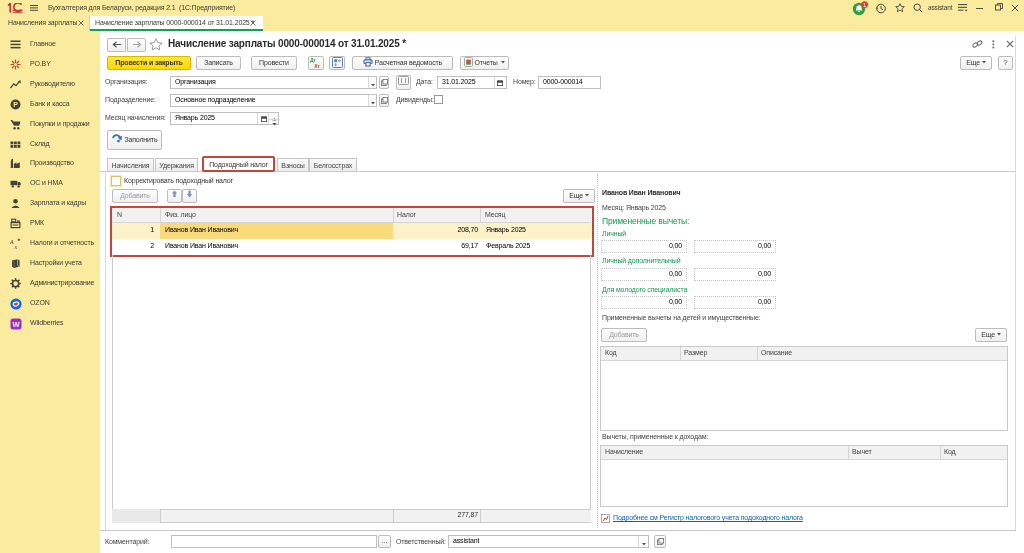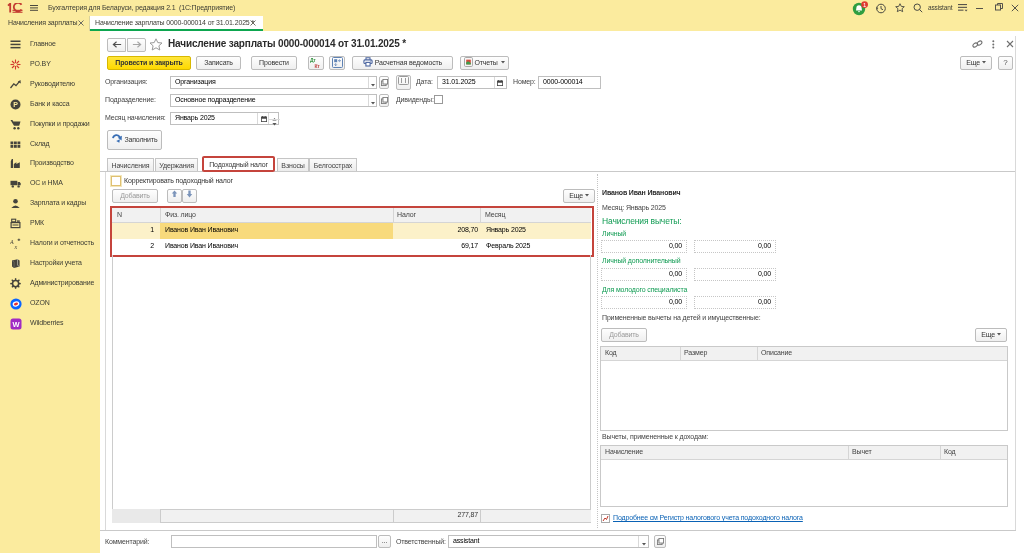--- a/index.html
+++ b/index.html
@@ -459,21 +459,21 @@
 <div class="abs" style="left:112px;top:509px;width:48px;height:14px;background:#e9e9e9;"></div>
 <div class="abs" style="left:160px;top:509px;width:1px;height:14px;background:#ccc;"></div>
 <div class="abs" style="left:393px;top:509px;width:1px;height:14px;background:#ccc;"></div>
 <div class="abs" style="left:480px;top:509px;width:1px;height:14px;background:#ccc;"></div>
 <div class="abs" style="left:393px;top:511px;width:85px;text-align:right;font-size:7px;color:#333;">277,87</div>
 
 <div class="sep-dot" style="left:597px;top:174px;height:354px;"></div>
 
 <div class="abs" style="left:602px;top:189px;font-size:7px;font-weight:bold;color:#2b2b2b;">Иванов Иван Иванович</div>
 <div class="abs lbl" style="left:602px;top:204px;">Месяц: Январь 2025</div>
-<div class="abs grn" style="left:602px;top:216px;font-size:8.5px;">Начисления вычеты:</div>
+<div class="abs grn" style="left:602px;top:216px;font-size:8.5px;">Примененные вычеты:</div>
 <div class="abs grn" style="left:602px;top:230px;font-size:7px;">Личный</div>
 <div class="input ro" style="left:601px;top:240px;width:86px;height:13px;">
       <span style="position:absolute;right:4px;top:1px;">0,00</span>
     </div>
 <div class="input ro" style="left:694px;top:240px;width:82px;height:13px;">
       <span style="position:absolute;right:4px;top:1px;">0,00</span>
     </div>
 <div class="abs grn" style="left:602px;top:257px;font-size:7px;">Личный дополнительный</div>
 <div class="input ro" style="left:601px;top:268px;width:86px;height:13px;">
       <span style="position:absolute;right:4px;top:1px;">0,00</span>

